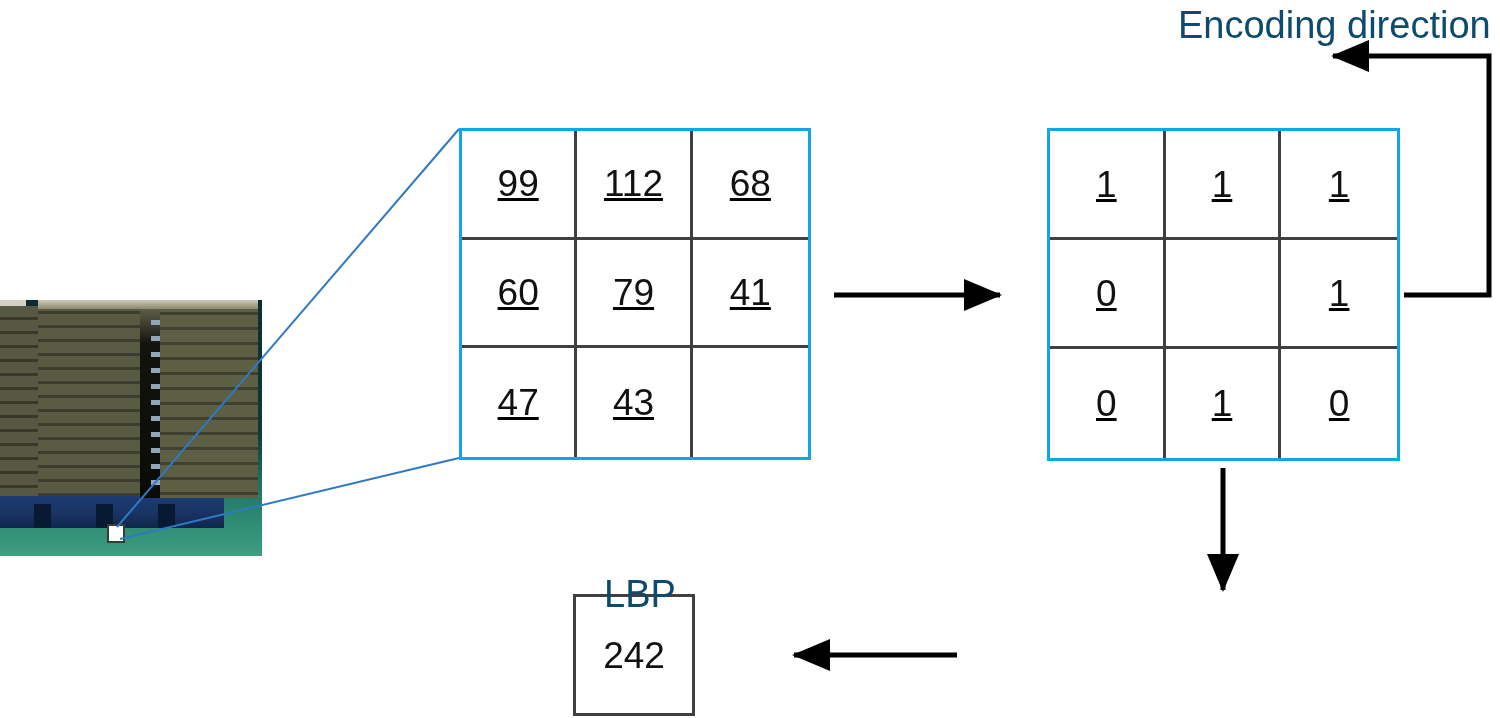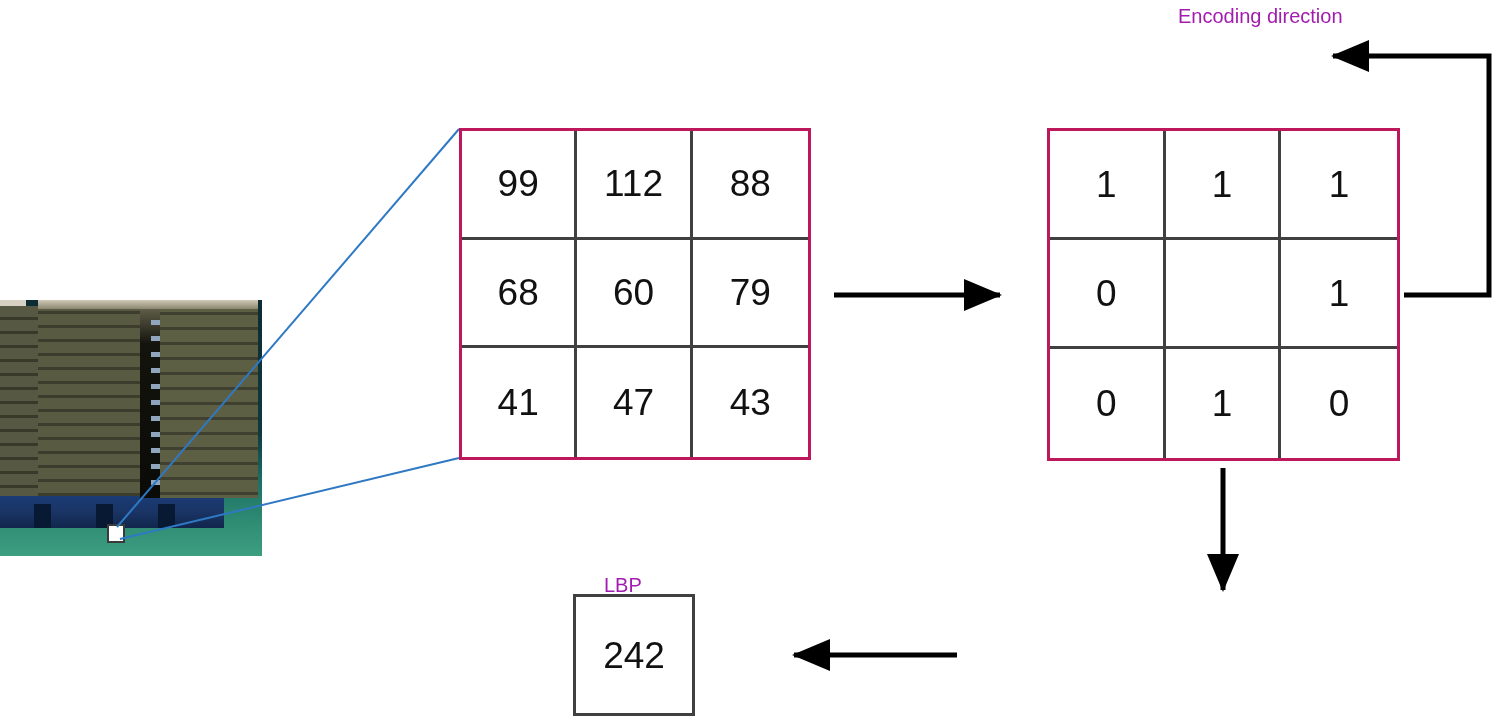--- a/index.html
+++ b/index.html
@@ -139,23 +139,24 @@
     width: 1500px; height: 718px;
     pointer-events: none;
   }
 
   
   .grid3 {
     position: absolute;
     display: grid;
     grid-template-columns: repeat(3, 1fr);
     grid-template-rows: repeat(3, 1fr);
-    border: 3px solid #be185d;
+    border: 3px solid #0ea5e9;
     box-sizing: border-box;
     background: #ffffff;
+    text-decoration: underline;
   }
   .grid3 .cell {
     border-right: 3px solid #404040;
     border-bottom: 3px solid #404040;
     box-sizing: border-box;
     display: flex;
     align-items: center;
     justify-content: center;
     font-size: 37px;
     line-height: 1;
@@ -201,23 +202,23 @@
     left: 573px;
     top: 594px;
     width: 122px;
     height: 122px;
     font-size: 37px;
   }
 
   
   .plain-label {
     position: absolute;
-    font-size: 20px;
+    font-size: 38px;
     line-height: 1;
-    color: #a21caf;
+    color: #0c4a6e;
     white-space: nowrap;
   }
   #encoding-direction-label {
     left: 1178px;
     top: 6px;
   }
   #lbp-caption {
     left: 604px;
     top: 539px;
     margin-top: 36px;
@@ -254,21 +255,20 @@
   </div>
 
   <svg class="leader-svg" viewBox="0 0 1500 718" xmlns="http://www.w3.org/2000/svg">
     <line x1="117" y1="527" x2="459" y2="129" stroke="#2f79c4" stroke-width="2"></line>
     <line x1="120" y1="539" x2="459" y2="458" stroke="#2f79c4" stroke-width="2"></line>
   </svg>
 
   <div class="grid3" id="neighborhood-grid">
     <div class="cell">99</div>
     <div class="cell">112</div>
-    <div class="cell">88</div>
     <div class="cell">68</div>
     <div class="cell">60</div>
     <div class="cell">79</div>
     <div class="cell">41</div>
     <div class="cell">47</div>
     <div class="cell">43</div>
   </div>
 
   <div class="grid3" id="threshold-grid">
     <div class="cell">1</div>

